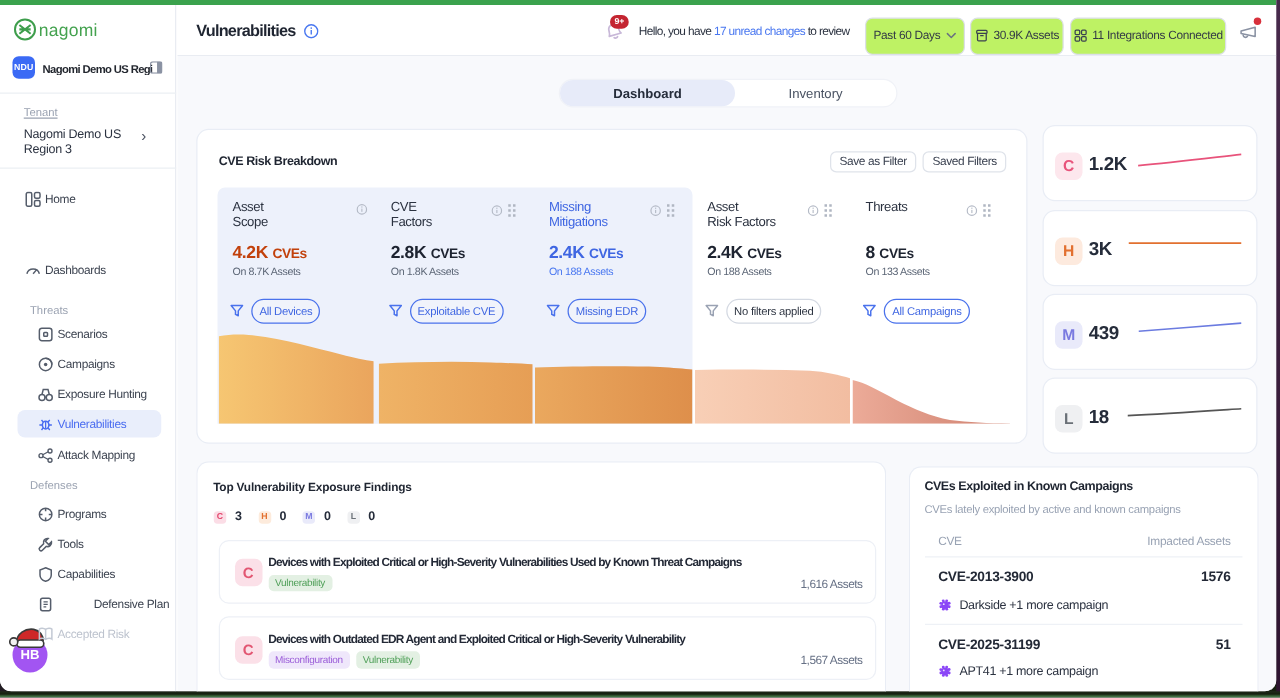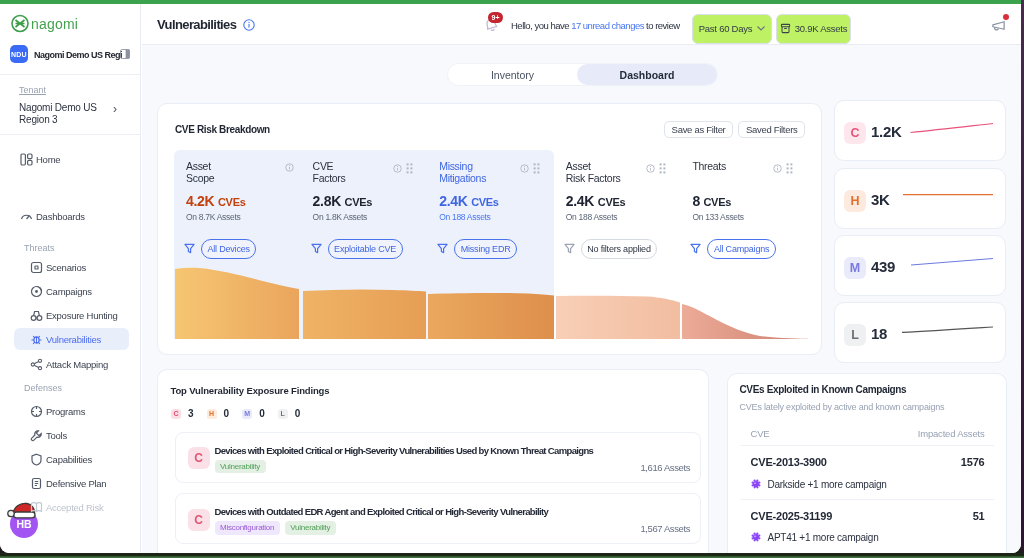--- a/index.html
+++ b/index.html
@@ -198,21 +198,21 @@
           <path d="M8.5 1.8 A3.2 3.2 0 0 0 4.9 6 L1.8 9.1 A1.4 1.4 0 0 0 3.9 11.2 L7 8.1 A3.2 3.2 0 0 0 11.2 4.5 L9 6.7 L6.3 4 Z" fill="none" stroke="#555d6b" stroke-width="1.2"></path>
         </svg>
         <span>Tools</span>
       </div>
       <div class="nitem " style="left:30px;top:444px;">
         <svg width="13" height="13" viewBox="0 0 13 13">
           <path d="M6.5 1.2 L11 3 L11 7 C11 9.8 9 11.3 6.5 12 C4 11.3 2 9.8 2 7 L2 3 Z" fill="none" stroke="#555d6b" stroke-width="1.2"></path>
         </svg>
         <span>Capabilities</span>
       </div>
-      <div class="nitem " style="left:30px;top:468px;">
+      <div class="nitem " style="left:30px;top:468px;gap:29px;">
         <svg width="13" height="13" viewBox="0 0 13 13">
           <rect x="2.5" y="1.5" width="8" height="10" rx="1.5" fill="none" stroke="#555d6b" stroke-width="1.2"></rect>
           <path d="M4.8 4.5 L8.2 4.5 M4.8 6.5 L8.2 6.5 M4.8 8.5 L7 8.5" stroke="#555d6b" stroke-width="1.1"></path>
         </svg>
         <span>Defensive Plan</span>
       </div>
       <div class="nitem " style="left:30px;top:492px;color:#bdc3ce;">
         <svg width="13" height="13" viewBox="0 0 13 13">
           <path d="M6.5 2.5 C5 1.3 2.5 1.3 1.5 2.2 L1.5 10.2 C2.5 9.3 5 9.3 6.5 10.5 C8 9.3 10.5 9.3 11.5 10.2 L11.5 2.2 C10.5 1.3 8 1.3 6.5 2.5 Z M6.5 2.5 L6.5 10.5" fill="none" stroke="#c3c9d4" stroke-width="1.2"></path>
         </svg>
@@ -239,31 +239,39 @@
     <div class="hbtn" style="left:550px;width:80px;">Past 60 Days <svg style="margin:0 0 0 5px" width="8" height="5" viewBox="0 0 8 5">
           <path d="M0.5 0.5 L4 4 L7.5 0.5" stroke="#6b7280" stroke-width="1.2" fill="none"></path>
         </svg></div>
     <div class="hbtn" style="left:634px;width:75px;">
       <svg width="11" height="11" viewBox="0 0 12 12">
           <rect x="1.5" y="1.5" width="9" height="2.5" rx="0.8" fill="none" stroke="#3a4150" stroke-width="1.1"></rect>
           <path d="M2.2 4 L2.2 9.5 A1 1 0 0 0 3.2 10.5 L8.8 10.5 A1 1 0 0 0 9.8 9.5 L9.8 4" fill="none" stroke="#3a4150" stroke-width="1.1"></path>
           <path d="M4.5 6 L7.5 6" stroke="#3a4150" stroke-width="1.1"></path>
         </svg>
       30.9K Assets</div>
+    <div class="hbtn" style="left:714px;width:125px;">
+      <svg width="11" height="11" viewBox="0 0 12 12">
+          <rect x="1.2" y="1.2" width="4" height="4" rx="1" fill="none" stroke="#3a4150" stroke-width="1.1"></rect>
+          <rect x="6.8" y="1.2" width="4" height="4" rx="1" fill="none" stroke="#3a4150" stroke-width="1.1"></rect>
+          <rect x="1.2" y="6.8" width="4" height="4" rx="1" fill="none" stroke="#3a4150" stroke-width="1.1"></rect>
+          <rect x="6.8" y="6.8" width="4" height="4" rx="1" fill="none" stroke="#3a4150" stroke-width="1.1"></rect>
+        </svg>
+      11 Integrations Connected</div>
     <svg style="position:absolute;left:849px;top:14px" width="15" height="15" viewBox="0 0 24 24" fill="none" stroke="#8a92a3" stroke-width="2" stroke-linejoin="round">
       <path d="m3 11 18-5v12L3 14v-3z"></path>
         <path d="M11.6 16.8a3 3 0 1 1-5.8-1.6"></path>
     </svg>
     <div style="position:absolute;left:860.5px;top:9.9px;width:6.4px;height:6.4px;border-radius:50%;background:#d8313c;"></div>
   </div>
 
   <div class="main">
     <div class="tabs">
+      <div class="tab tabactive" style="width:140px">Dashboard</div>
       <div class="tab" style="width:129px">Inventory</div>
-      <div class="tab tabactive" style="width:140px">Dashboard</div>
     </div>
 
     <div class="card cvecard">
       <div class="cvetitle">CVE Risk Breakdown</div>
       <div class="cbtn" style="right:88px">Save as Filter</div>
       <div class="cbtn" style="right:16px">Saved Filters</div>
       <div class="selbg"></div>
       <div id="colzone">
           <div class="col" style="left:17px">
     <div class="colhd" style="color:#2b3240">Asset<br>Scope</div>

